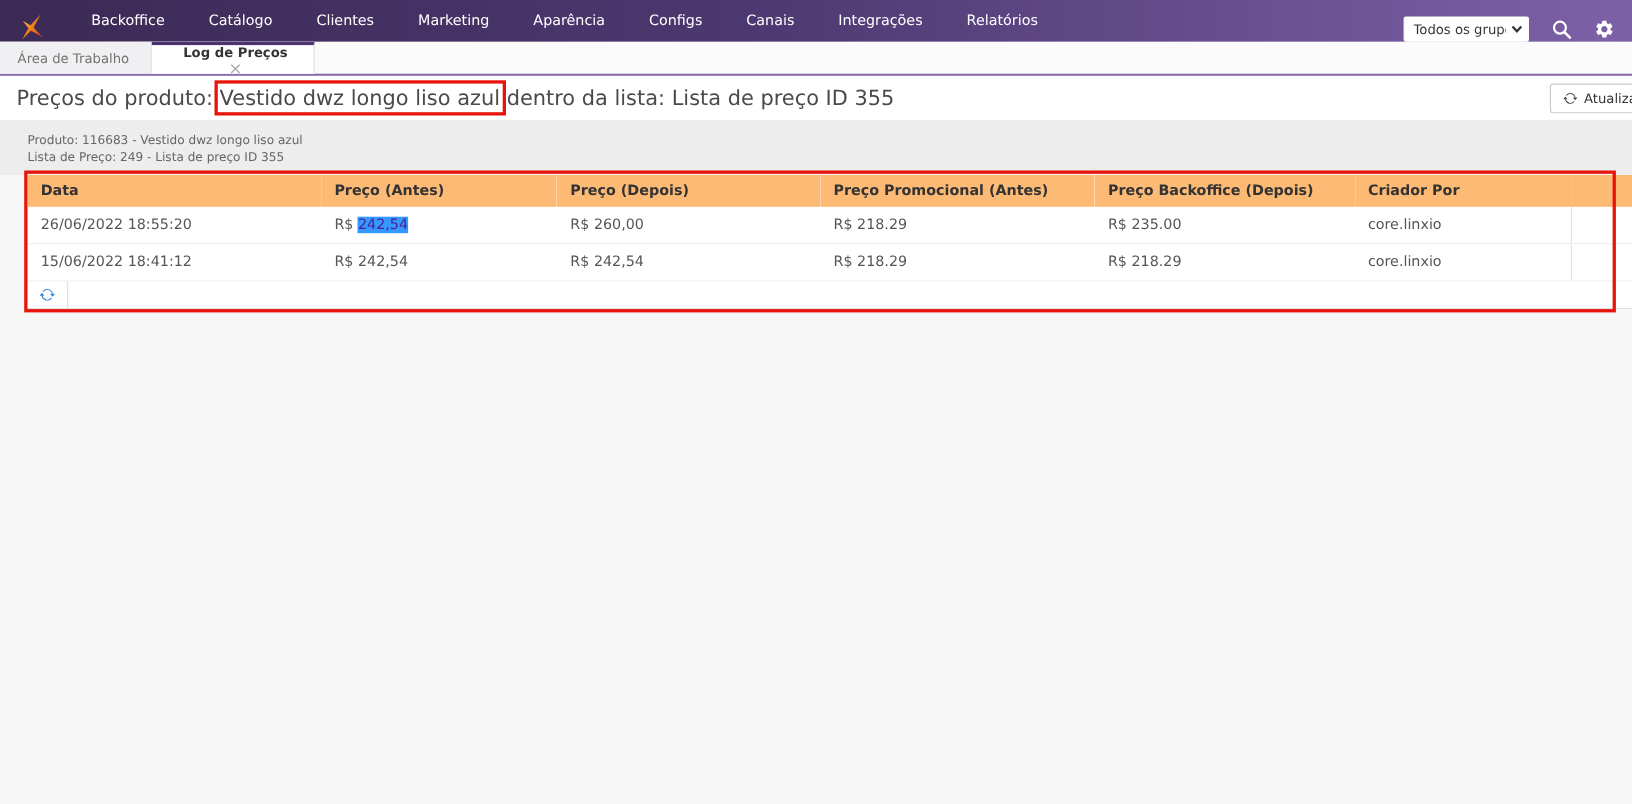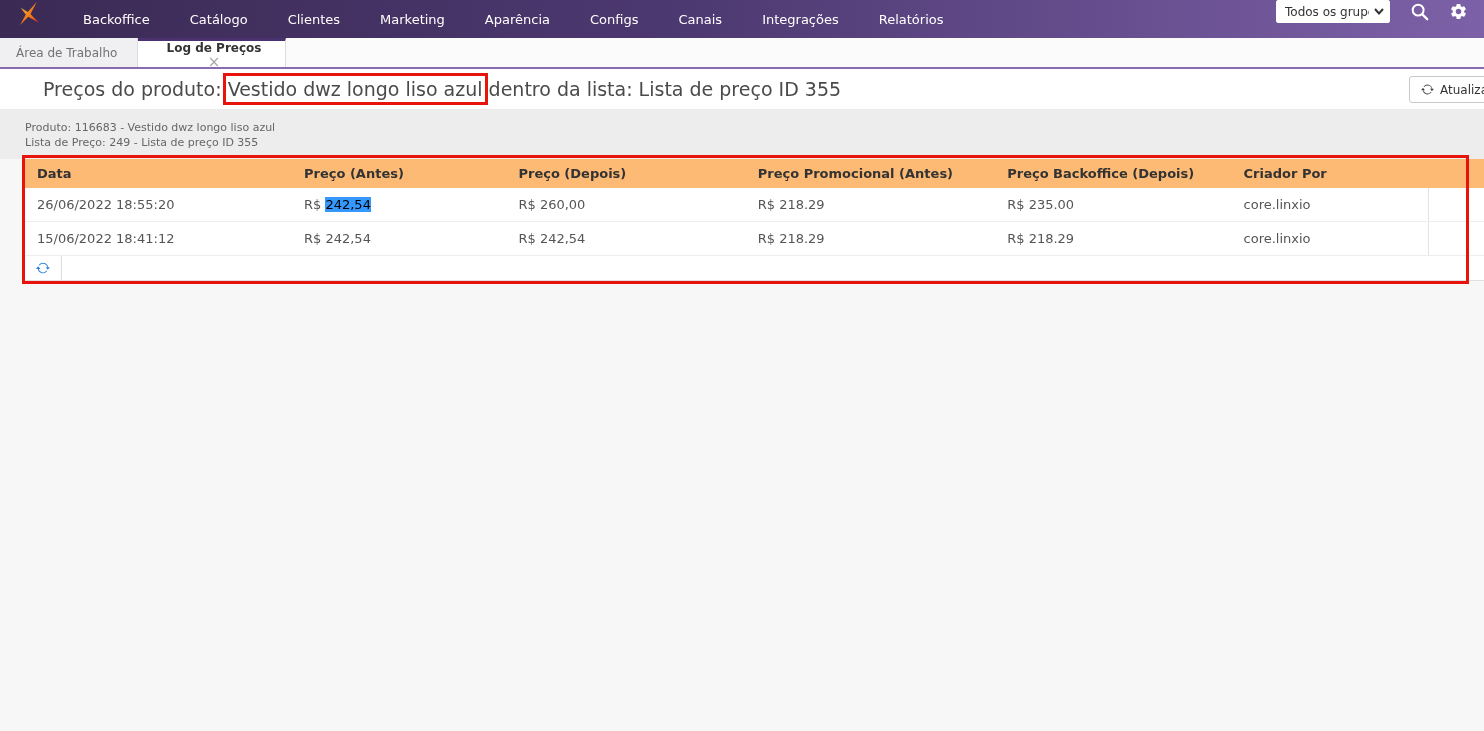--- a/index.html
+++ b/index.html
@@ -1,20 +1,20 @@
 <!DOCTYPE html>
 <html><head>
 <meta charset="utf-8">
 <style>
   * { box-sizing: border-box; margin: 0; padding: 0; }
   html,body { width:1484px; height:731px; overflow:hidden; }
   body { font-family:"DejaVu Sans","Liberation Sans",sans-serif; background:#f7f7f7; }
 
   
-  .navbar{ height:38px; display:flex; align-items:flex-start; padding:0 16px;
+  .navbar{ height:38px; display:flex; align-items:flex-end; padding:0 16px;
     background:linear-gradient(90deg,#3b2a54 0%,#4c3870 45%,#7d61a8 100%); }
   .logo{ width:27px; height:27px; margin-right:20px; flex:0 0 auto; }
   .nav-items{ display:flex; align-items:center; height:100%; }
   .nav-item{ color:#fff; font-size:13px; padding:0 20px; height:100%;
     display:flex; align-items:center; cursor:pointer; white-space:nowrap; }
   .nav-right{ margin-left:auto; display:flex; align-items:center; gap:20px; }
   .group-select-wrap{ position:relative; }
   .group-select{ -webkit-appearance:none; appearance:none; width:114px; height:23px;
     border:1px solid #fff; border-radius:2px; background:#fff; font-size:12px;
     color:#333; padding:0 20px 0 8px; font-family:inherit; }
@@ -27,21 +27,21 @@
     padding:0 16px; cursor:pointer; }
   .tab.inactive{ width:138px; background:#f0eff1; border-right:1px solid #dcdcdc; }
   .tab.active{ width:148px; background:#fff; border-right:1px solid #dcdcdc;
     border-top:3px solid #4c3170; font-weight:bold; color:#333;
     justify-content:space-between; padding-right:11px;flex-direction:column; }
   .tab-close{ color:#a9a9a9; font-size:15px; line-height:1; cursor:pointer; font-weight:normal; }
 
   
   .title-row{ height:41px; background:#fff; display:flex; align-items:center;
     padding-left:15px; position:relative; border-bottom:1px solid #ebebeb; }
-  .page-title{ font-size:19px; color:#4a4a4a; font-weight:normal; white-space:nowrap;margin-left:28px; }
+  .page-title{ font-size:19px; color:#4a4a4a; font-weight:normal; white-space:nowrap; }
   .title-highlight{ outline:3px solid #e8140c; outline-offset:2px; }
   .refresh-btn{ position:absolute; right:-16px; top:7px; height:27px; display:flex;
     align-items:center; gap:6px; padding:0 11px; background:#fff;
     border:1px solid #c9c9c9; border-radius:3px; font-size:12px; color:#333;
     cursor:pointer; font-family:inherit; }
   .refresh-btn svg{ fill:#444; }
 
   
   .content{ background:#f7f7f7; height:622px; }
   .info-strip{ background:#ededed; padding:10px 0 9px 25px; }
@@ -52,21 +52,21 @@
   .annotation-box{ position:absolute; left:-3px; top:-4px; bottom:-3px; right:15px;
     border:3px solid #e8140c; pointer-events:none; z-index:5; }
   table{ width:100%; border-collapse:collapse; table-layout:fixed; }
   col.c1{width:18.3%} col.c2{width:14.7%} col.c3{width:16.4%}
   col.c4{width:17.1%} col.c5{width:16.2%} col.c6{width:13.5%}
   th{ background:#fdba74; font-size:13px; font-weight:600; color:#333;
     text-align:left; padding:7px 12px; white-space:nowrap; overflow:hidden; }
   td{ font-size:13px; color:#555; padding:9px 12px; border-bottom:1px solid #eeeeee;
     background:#fff; white-space:nowrap; overflow:hidden; }
   td.extra{ border-left:1px solid #e3e3e3; }
-  .sel{ background:#3598fe; color:#000000; }
+  .sel{ background:#3598fe; color:#4c1d95; }
   .table-footer{ height:25px; display:flex; align-items:stretch; background:#fff;
     border-bottom:1px solid #e0e0e0; }
   .footer-cell{ width:37px; display:flex; align-items:center; justify-content:center;
     border-right:1px solid #dddddd; }
   .footer-refresh{ background:none; border:none; cursor:pointer; display:flex; }
   .footer-refresh svg{ fill:#2a7fdd; }
 </style>
 </head>
 <body>
 

